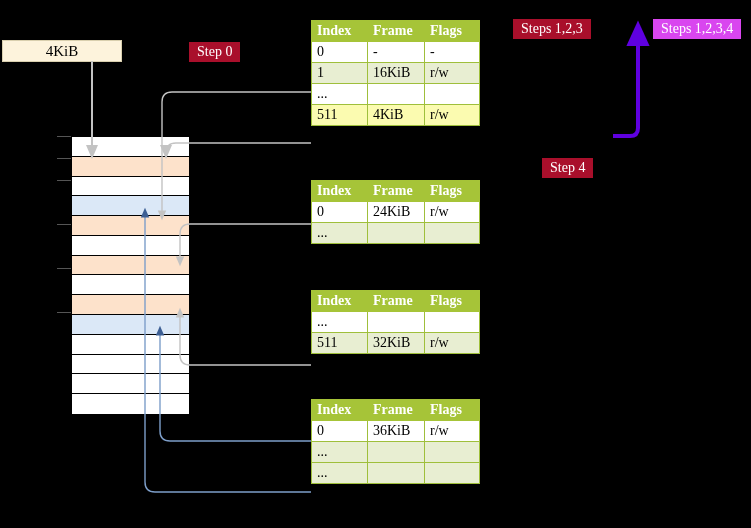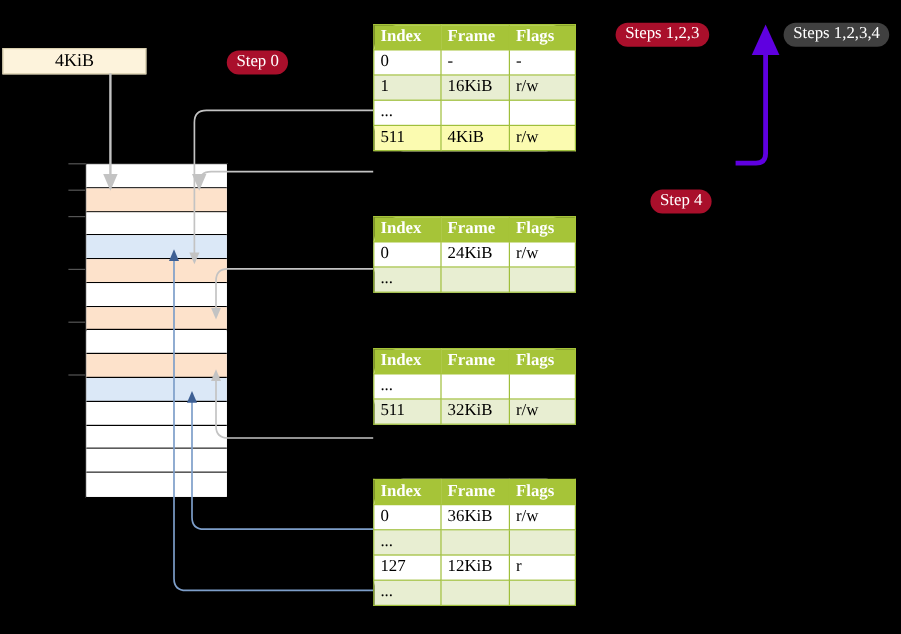--- a/index.html
+++ b/index.html
@@ -2,23 +2,23 @@
 <html><head>
 <meta charset="utf-8">
 <style>
   html,body{margin:0;padding:0;background:#000;}
   body{width:751px;height:528px;position:relative;overflow:hidden;
        font-family:"Liberation Serif", serif;}
   .stage{position:absolute;left:0;top:0;width:751px;height:528px;}
 
   
   .badge{position:absolute;color:#ffffff;font-family:"Liberation Serif",serif;
-         font-size:14px;line-height:18px;padding:1px 8px;white-space:nowrap;border-radius:10px;}
+         font-size:14px;line-height:18px;padding:1px 8px;white-space:nowrap;}
   .badge.red{background:#a90f2b;}
-  .badge.purple{background:#404040;}
+  .badge.purple{background:#d946ef;}
 
   
   .kbox{position:absolute;background:#fdf3dc;border:1px solid #d9cfae;
         color:#000;font-size:15px;text-align:center;line-height:20px;}
 
   
   .mem{position:absolute;left:71px;top:136px;width:119px;height:279px;
        border:1px solid #000;box-sizing:border-box;background:#fff;}
   .mrow{position:absolute;left:0;width:100%;box-sizing:border-box;
         border-bottom:1px solid #000;}
@@ -217,25 +217,20 @@
         <tr class="plain">
           <td class="w-idx">0</td>
           <td class="w-frm">36KiB</td>
           <td class="w-flg">r/w</td>
         </tr>
         <tr class="alt">
           <td class="w-idx">...</td>
           <td class="w-frm"></td>
           <td class="w-flg"></td>
         </tr>
-        <tr class="plain">
-          <td class="w-idx">127</td>
-          <td class="w-frm">12KiB</td>
-          <td class="w-flg">r</td>
-        </tr>
         <tr class="alt">
           <td class="w-idx">...</td>
           <td class="w-frm"></td>
           <td class="w-flg"></td>
         </tr>
       </tbody>
     </table>
 
 </div>
 

